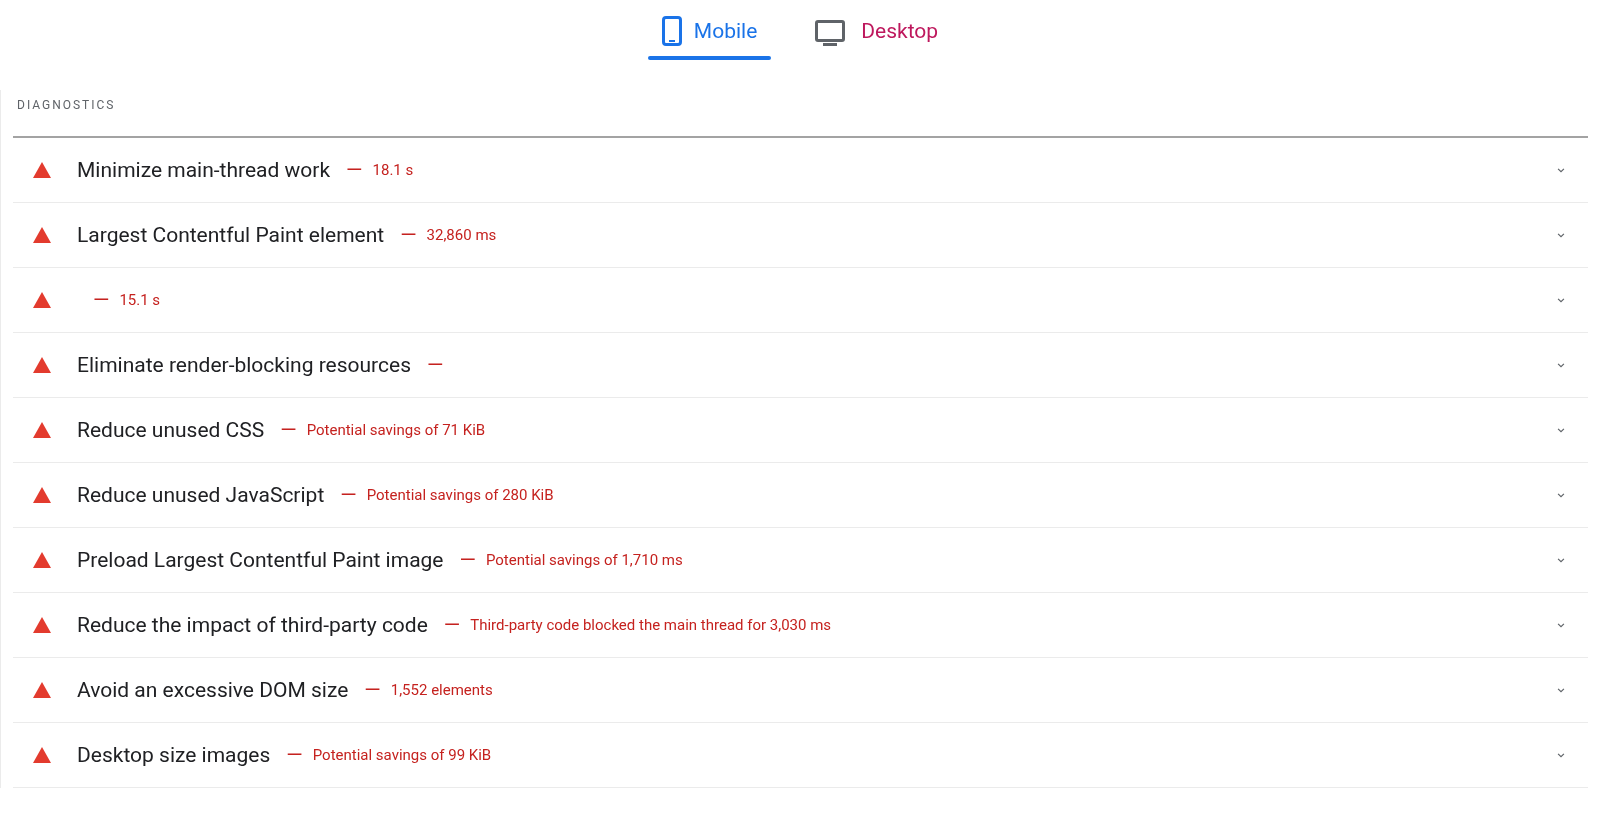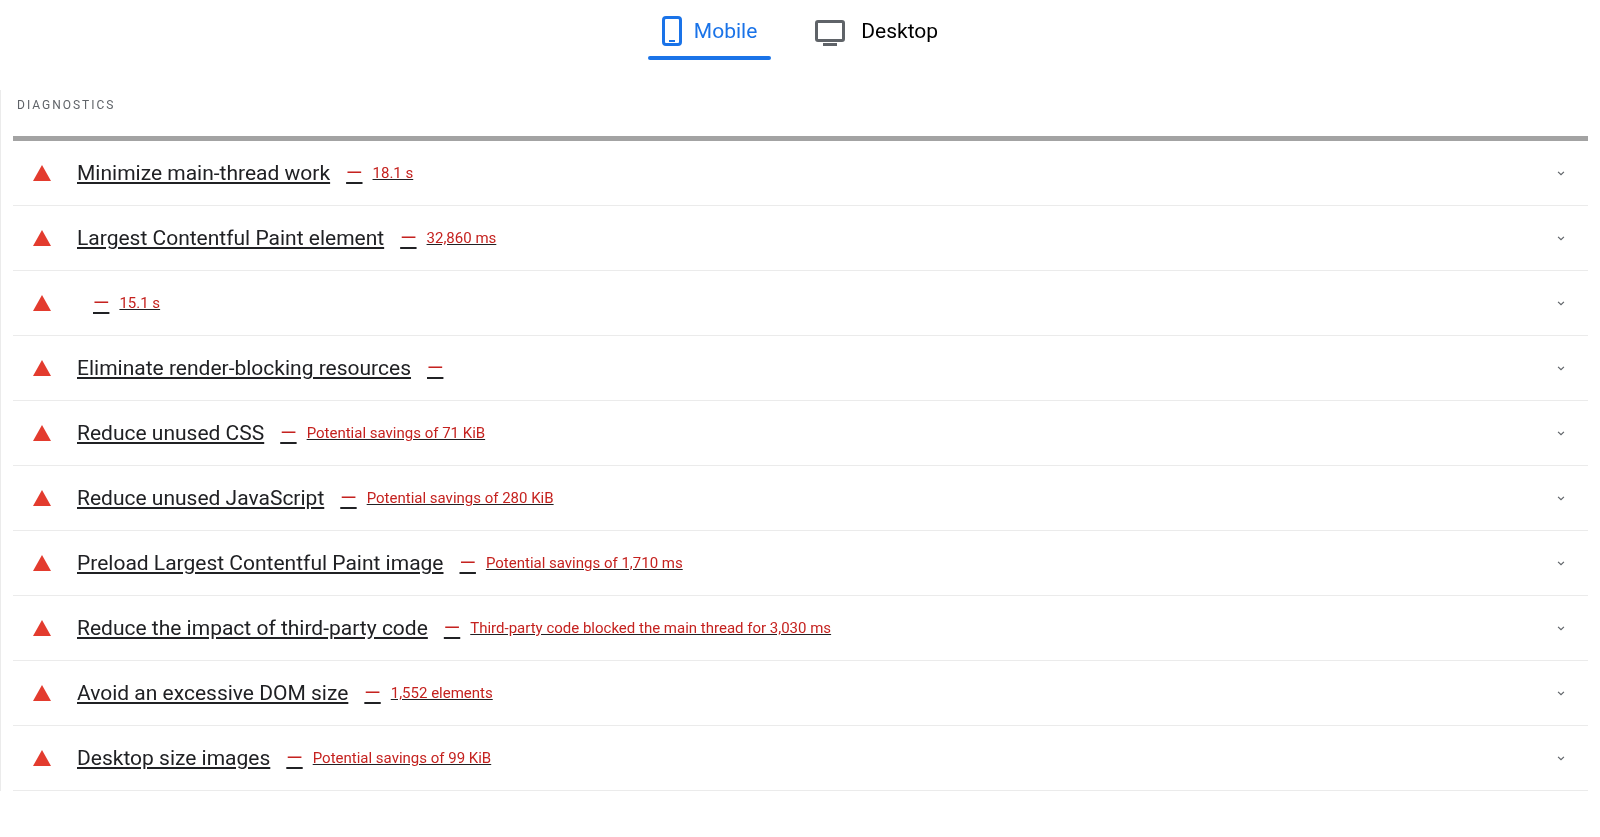--- a/index.html
+++ b/index.html
@@ -40,21 +40,21 @@
       bottom: 0;
       height: 4px;
       background: #1a73e8;
       border-radius: 2px;
     }
     .tab-label {
       font-size: 21px;
       font-weight: 400;
     }
     .tab-inactive {
-      color: #000000;
+      color: #be185d;
       gap: 16px;
     }
     .mobile-icon {
       width: 20px;
       height: 30px;
       border: 3px solid #1a73e8;
       border-radius: 4px;
       position: relative;
     }
     .mobile-icon::after {
@@ -89,22 +89,21 @@
       border-left: 1px solid #ebebeb;
     }
     .section-title {
       font-size: 12px;
       letter-spacing: 2px;
       color: #5f6368;
       font-weight: 400;
       padding: 8px 4px 24px 4px;
     }
     .audit-list {
-      border-top: 5px solid #a3a3a3;
-      text-decoration: underline;
+      border-top: 2px solid #a3a3a3;
     }
     .audit-row {
       display: flex;
       align-items: center;
       padding: 20px 8px 20px 20px;
       border-bottom: 1px solid #ebebeb;
       cursor: pointer;
     }
     .triangle {
       width: 0;

